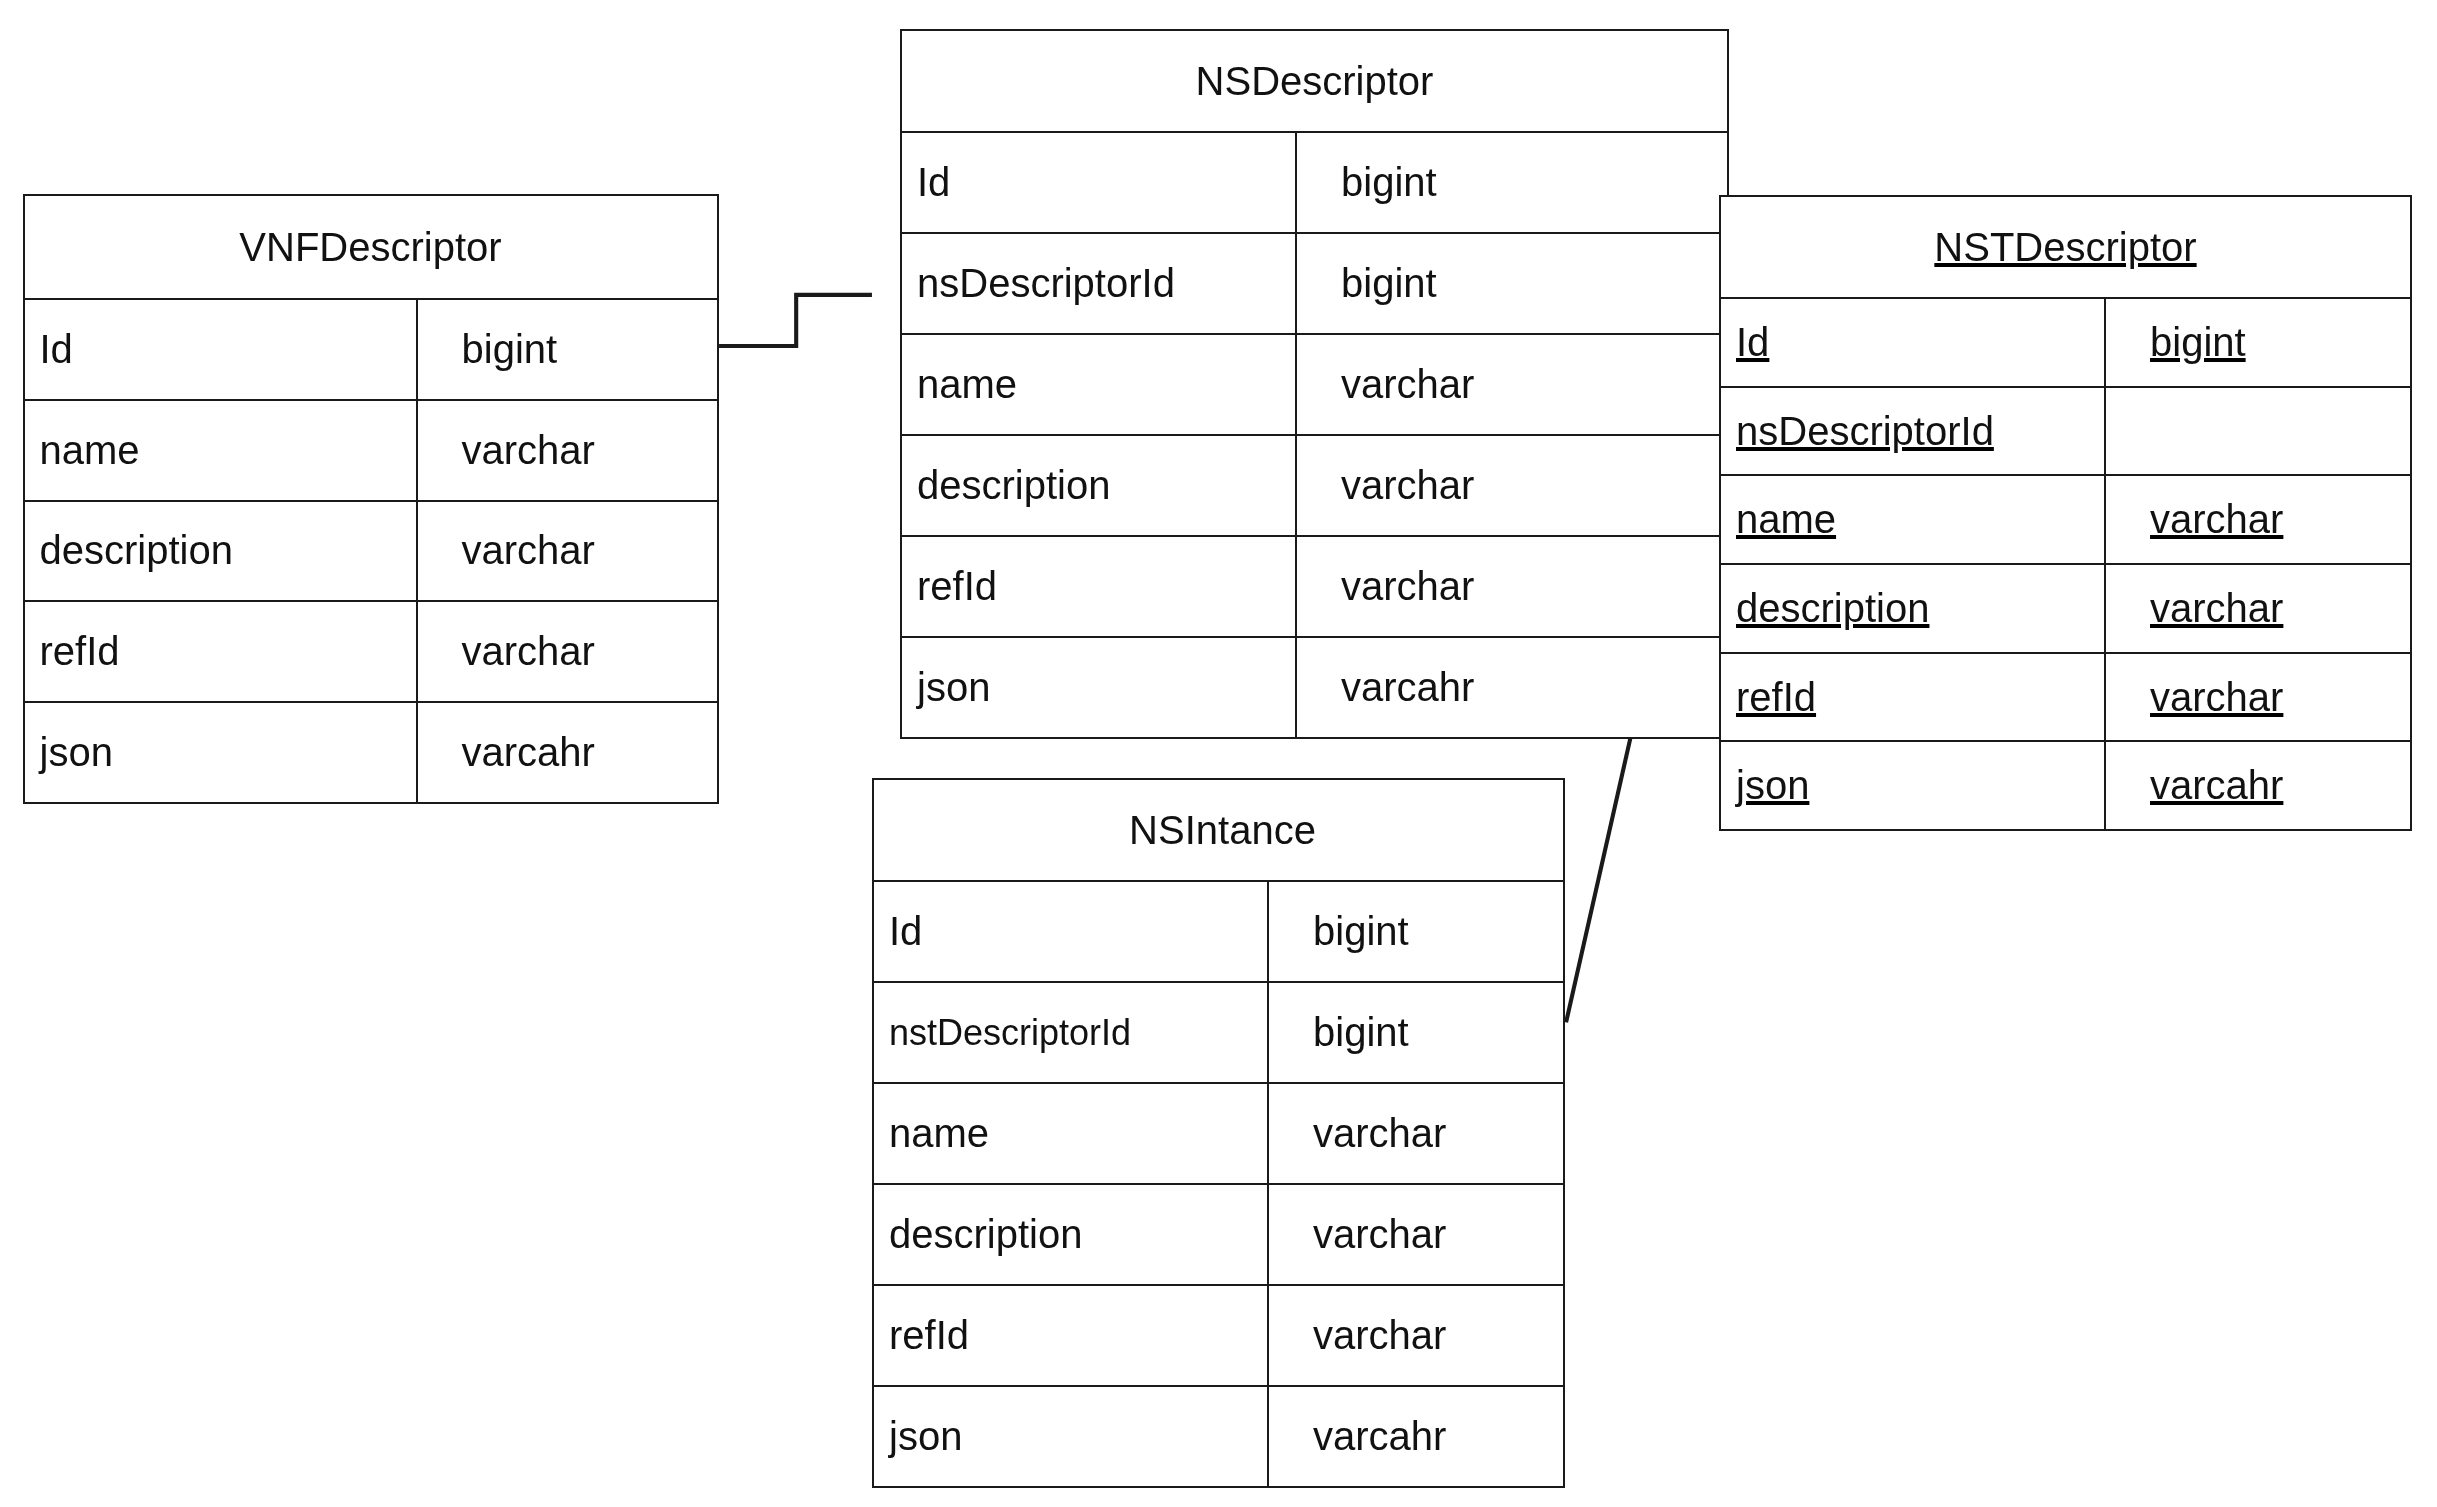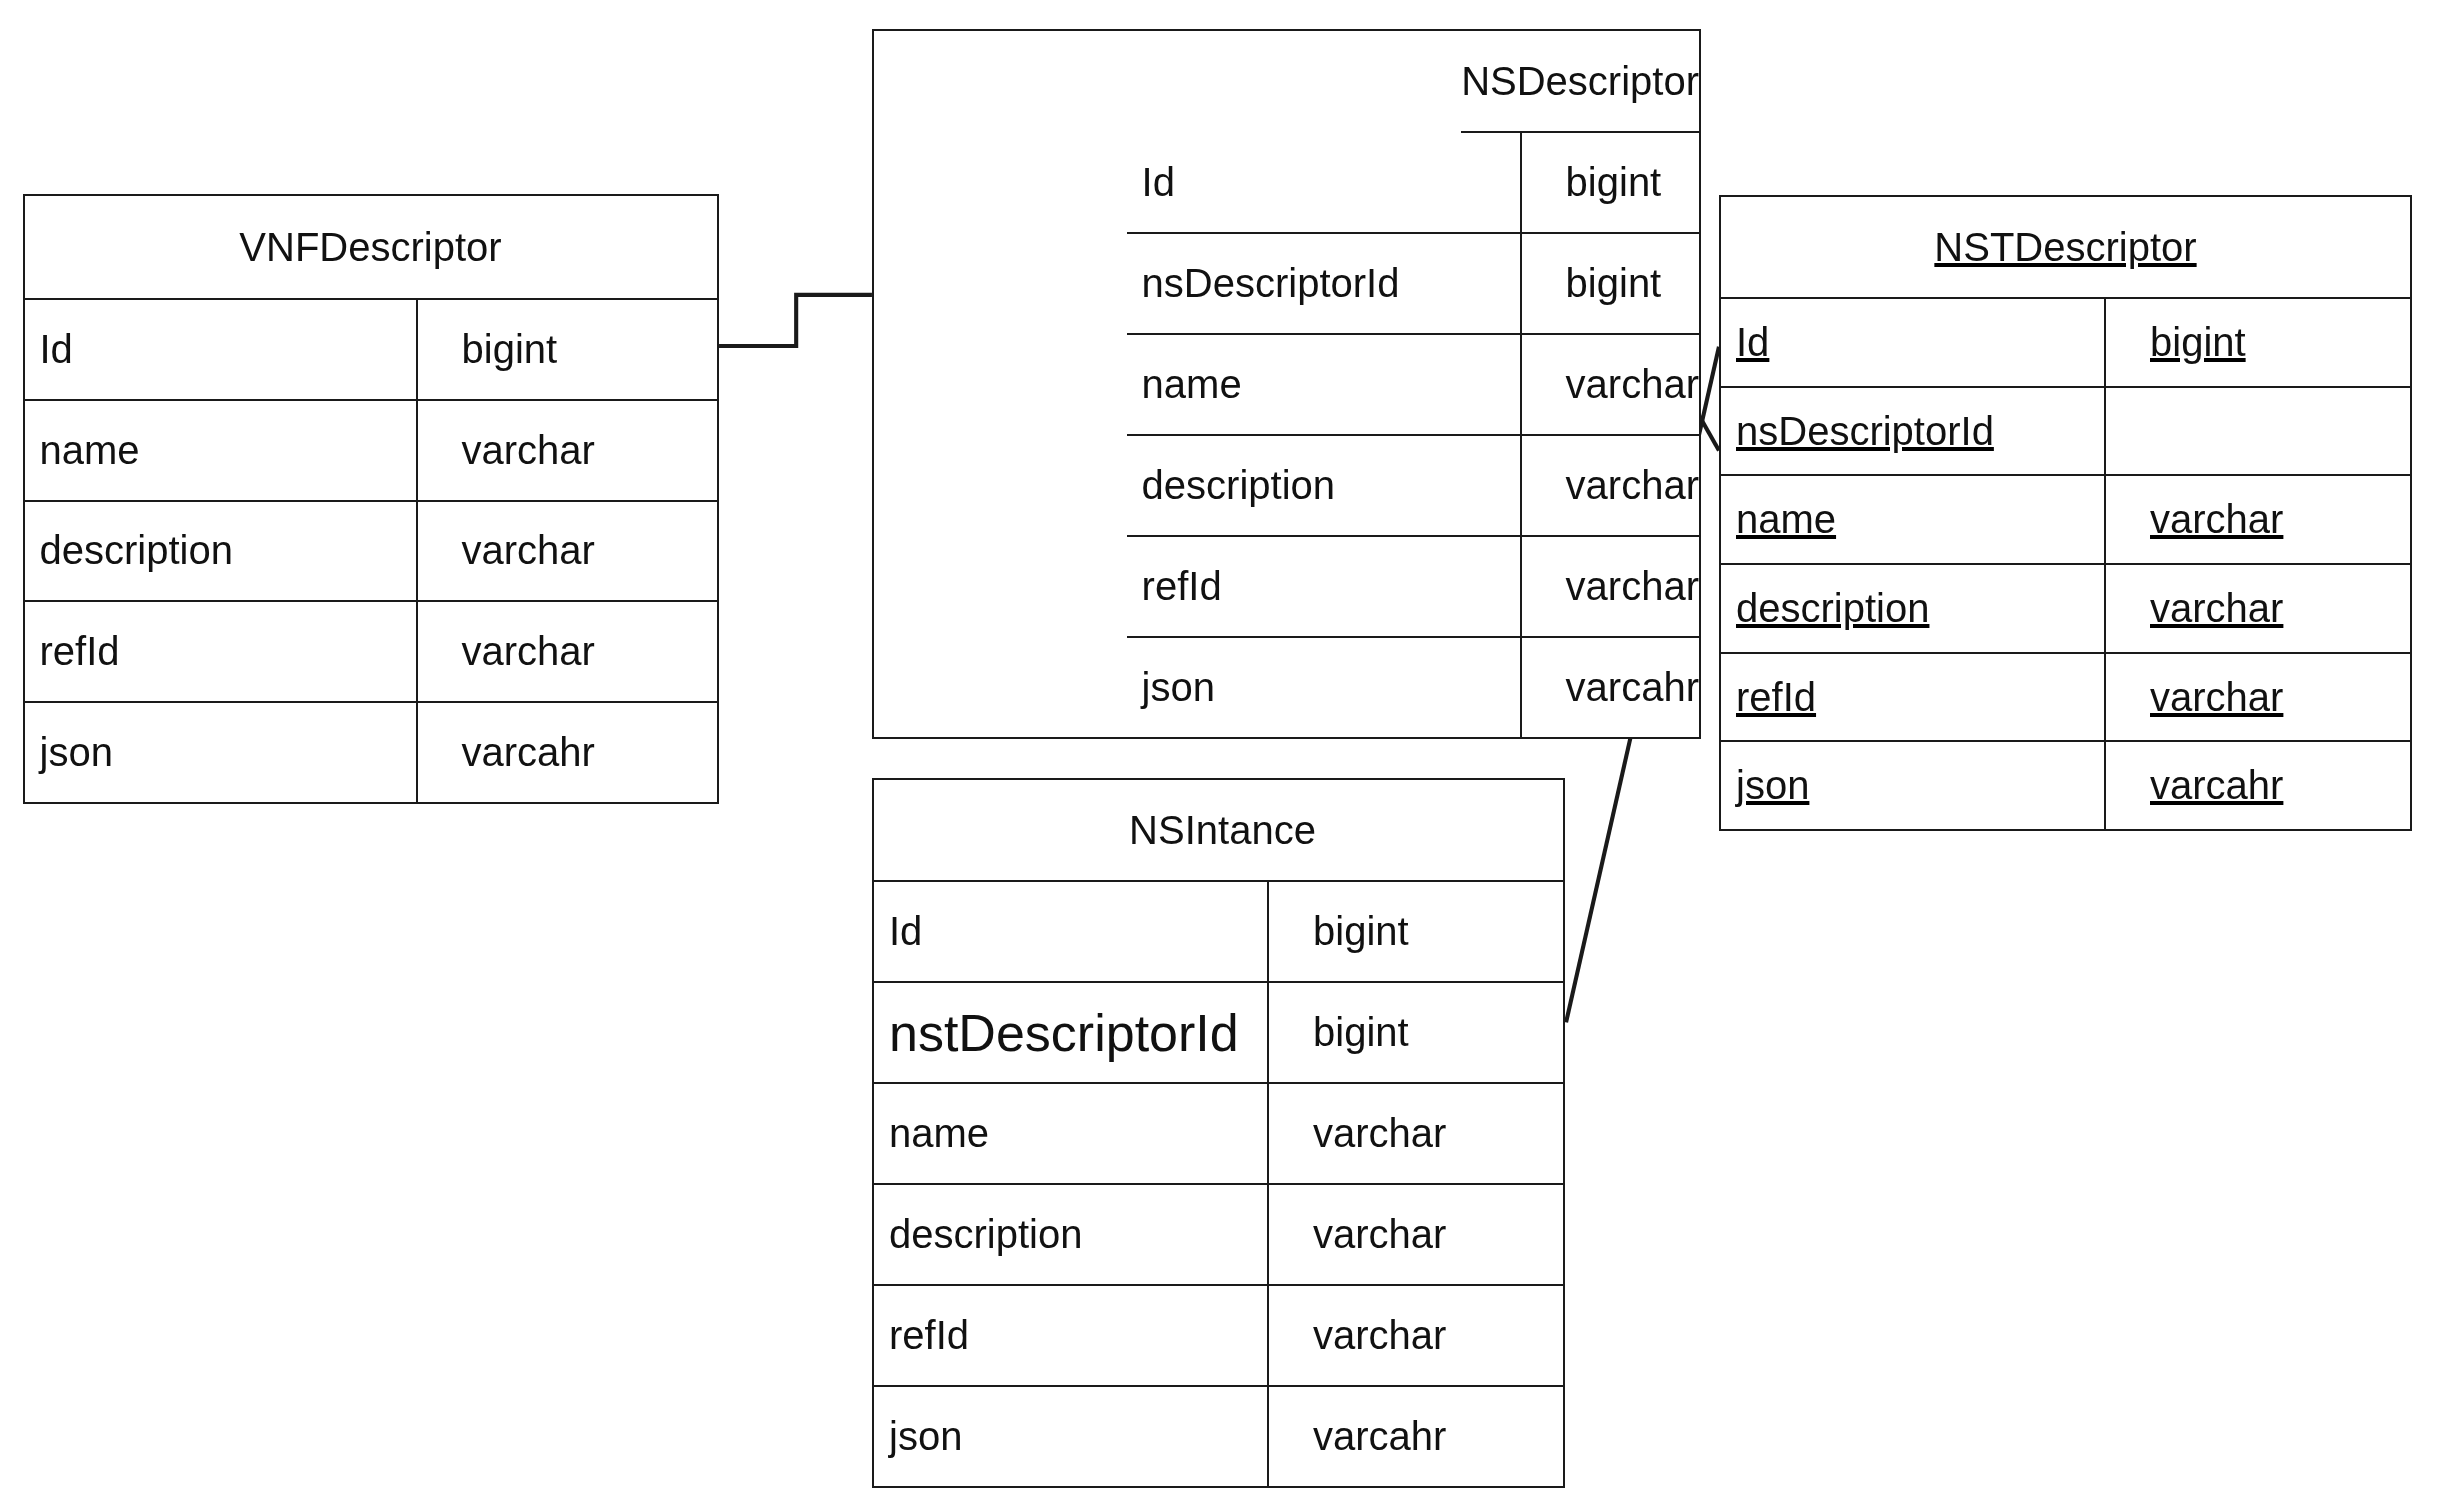--- a/index.html
+++ b/index.html
@@ -103,21 +103,21 @@
         <div class="entity-row" style="border-bottom-color: rgb(26, 26, 26);">
           <div class="cell-field" style="width: 393px; padding-left: 15px; font-size: 40px; border-right-color: rgb(26, 26, 26); color: rgb(17, 17, 17);">refId</div>
           <div class="cell-type" style="padding-left: 15px; font-size: 40px; color: rgb(17, 17, 17);">varchar</div>
         </div>
         <div class="entity-row" style="border-bottom-color: rgb(26, 26, 26);">
           <div class="cell-field" style="width: 393px; padding-left: 15px; font-size: 40px; border-right-color: rgb(26, 26, 26); color: rgb(17, 17, 17);">json</div>
           <div class="cell-type" style="padding-left: 15px; font-size: 40px; color: rgb(17, 17, 17);">varcahr</div>
         </div>
       </div>
     </div>
-    <div class="entity" style="left: 872px; top: 29px; width: 829px; height: 710px; border-color: rgb(26, 26, 26); align-items: flex-end;">
+    <div class="entity" style="left: 900px; top: 29px; width: 829px; height: 710px; border-color: rgb(26, 26, 26);">
       <div class="entity-title" style="height: 102px; font-size: 40px; border-bottom-color: rgb(26, 26, 26); color: rgb(17, 17, 17);">NSDescriptor</div>
       <div class="entity-rows">
         <div class="entity-row" style="border-bottom-color: rgb(26, 26, 26);">
           <div class="cell-field" style="width: 395px; padding-left: 15px; font-size: 40px; border-right-color: rgb(26, 26, 26); color: rgb(17, 17, 17);">Id</div>
           <div class="cell-type" style="padding-left: 15px; font-size: 40px; color: rgb(17, 17, 17);">bigint</div>
         </div>
         <div class="entity-row" style="border-bottom-color: rgb(26, 26, 26);">
           <div class="cell-field" style="width: 395px; padding-left: 15px; font-size: 40px; border-right-color: rgb(26, 26, 26); color: rgb(17, 17, 17);">nsDescriptorId</div>
           <div class="cell-type" style="padding-left: 15px; font-size: 40px; color: rgb(17, 17, 17);">bigint</div>
         </div>
@@ -140,21 +140,21 @@
       </div>
     </div>
     <div class="entity" style="left: 872px; top: 778px; width: 693px; height: 710px; border-color: rgb(26, 26, 26);">
       <div class="entity-title" style="height: 102px; font-size: 40px; border-bottom-color: rgb(26, 26, 26); color: rgb(17, 17, 17); padding-left: 8px;">NSIntance</div>
       <div class="entity-rows">
         <div class="entity-row" style="border-bottom-color: rgb(26, 26, 26);">
           <div class="cell-field" style="width: 395px; padding-left: 15px; font-size: 40px; border-right-color: rgb(26, 26, 26); color: rgb(17, 17, 17);">Id</div>
           <div class="cell-type" style="padding-left: 15px; font-size: 40px; color: rgb(17, 17, 17);">bigint</div>
         </div>
         <div class="entity-row" style="border-bottom-color: rgb(26, 26, 26);">
-          <div class="cell-field" style="width: 395px; padding-left: 15px; font-size: 52px; border-right-color: rgb(26, 26, 26); color: rgb(17, 17, 17);">nstDescriptorId</div>
+          <div class="cell-field" style="width: 395px; padding-left: 15px; font-size: 36px; border-right-color: rgb(26, 26, 26); color: rgb(17, 17, 17);">nstDescriptorId</div>
           <div class="cell-type" style="padding-left: 15px; font-size: 40px; color: rgb(17, 17, 17);">bigint</div>
         </div>
         <div class="entity-row" style="border-bottom-color: rgb(26, 26, 26);">
           <div class="cell-field" style="width: 395px; padding-left: 15px; font-size: 40px; border-right-color: rgb(26, 26, 26); color: rgb(17, 17, 17);">name</div>
           <div class="cell-type" style="padding-left: 15px; font-size: 40px; color: rgb(17, 17, 17);">varchar</div>
         </div>
         <div class="entity-row" style="border-bottom-color: rgb(26, 26, 26);">
           <div class="cell-field" style="width: 395px; padding-left: 15px; font-size: 40px; border-right-color: rgb(26, 26, 26); color: rgb(17, 17, 17);">description</div>
           <div class="cell-type" style="padding-left: 15px; font-size: 40px; color: rgb(17, 17, 17);">varchar</div>
         </div>

